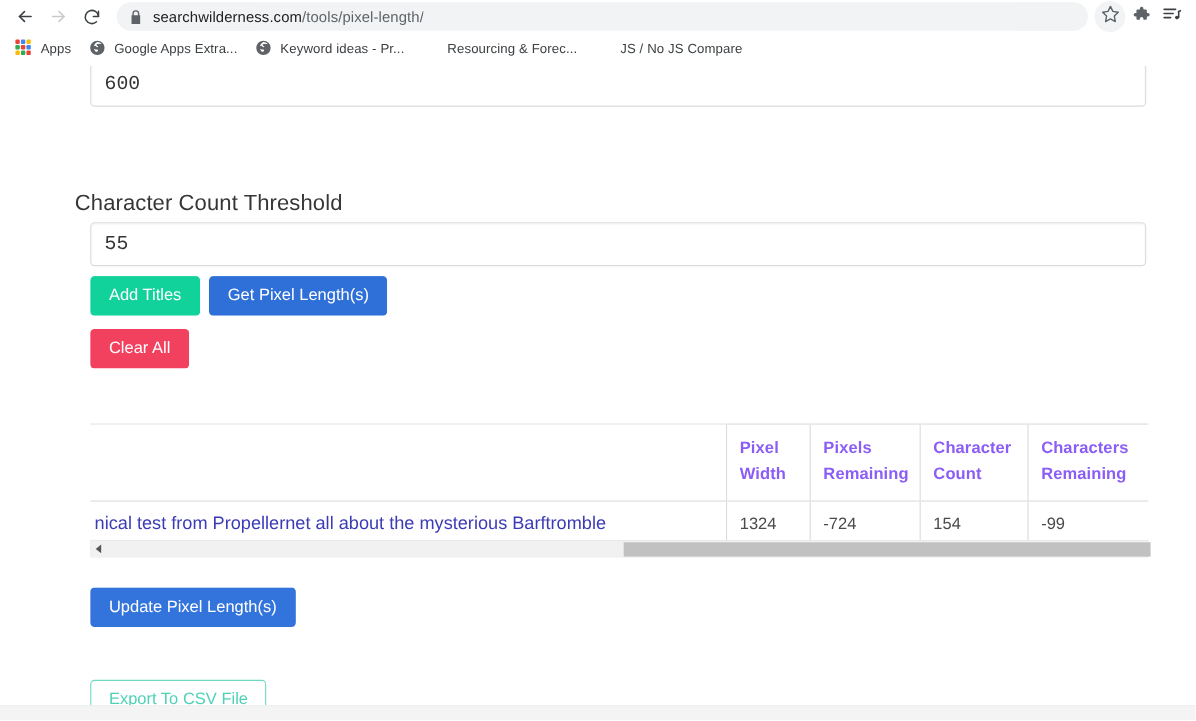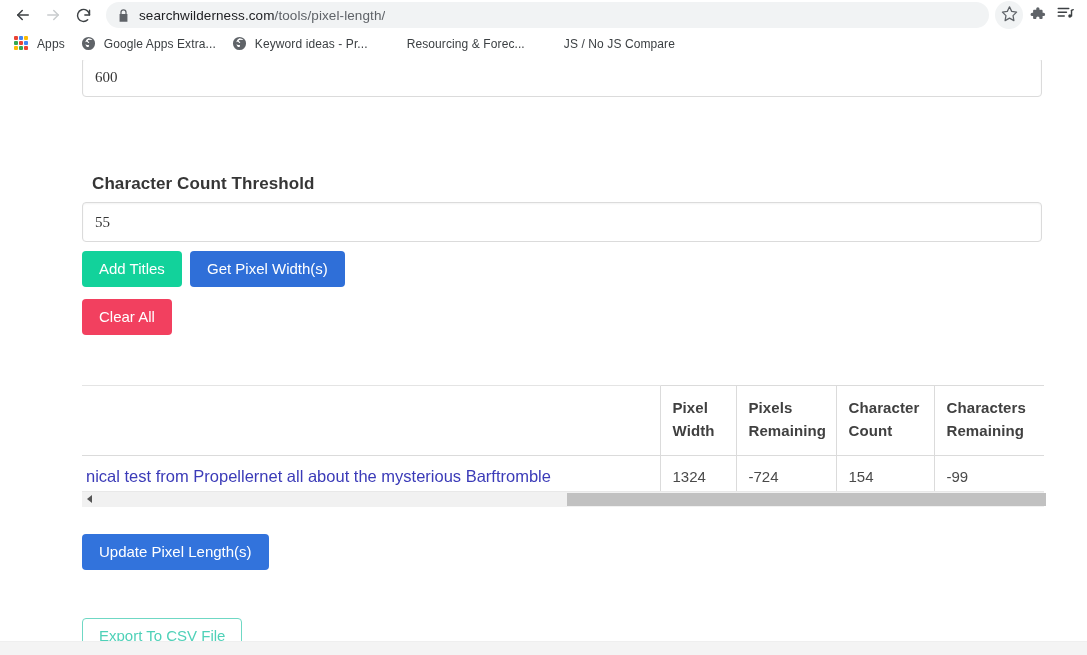--- a/index.html
+++ b/index.html
@@ -161,38 +161,38 @@
     overflow: hidden;
   }
 
   
   .field-input {
     width: 960px;
     height: 40px;
     border: 1px solid #dbdbdb;
     border-radius: 4px;
     background: #ffffff;
-    font-family: Liberation Serif, serif;
-    font-size: 15px;
+    font-family: Liberation Mono, monospace;
+    font-size: 18px;
     color: #363636;
     padding: 0 12px;
     outline: none;
     box-shadow: inset 0 1px 2px rgba(10,10,10,0.05);
   }
   #input-pixel-threshold {
     position: absolute;
     left: 82px;
     top: -3px;
   }
   #label-char-count {
     position: absolute;
-    left: 92px;
+    left: 68px;
     top: 114px;
-    font-size: 17px;
-    font-weight: bold;
+    font-size: 20px;
+    font-weight: normal;
     color: #363636;
     letter-spacing: 0.1px;
   }
   #input-char-threshold {
     position: absolute;
     left: 82px;
     top: 142px;
   }
 
   .btn {
@@ -229,21 +229,21 @@
     height: 127px;
   }
   table#results-table {
     border-collapse: collapse;
     table-layout: fixed;
     width: 962px;
     font-size: 15px;
   }
   #results-table thead th {
     font-weight: bold;
-    color: #404040;
+    color: #8b5cf6;
     text-align: left;
     vertical-align: top;
     padding: 10px 12px 12px 12px;
     border-top: 1px solid #dbdbdb;
     border-bottom: 1px solid #dbdbdb;
     line-height: 1.55;
     letter-spacing: 0.1px;
   }
   #results-table thead th.col-title { border-top-color: #e4e4e4; }
   #results-table thead th + th { border-left: 1px solid #dbdbdb; }
@@ -455,21 +455,21 @@
 <div id="page">
 
   <input id="input-pixel-threshold" class="field-input" type="text" value="600" style="">
 
   <div id="label-char-count">Character Count Threshold</div>
 
   <input id="input-char-threshold" class="field-input" type="text" value="55" style="">
 
   <button id="btn-add-titles" class="btn">Add Titles</button>
 
-  <button id="btn-get-pixel" class="btn">Get Pixel Width(s)</button>
+  <button id="btn-get-pixel" class="btn">Get Pixel Length(s)</button>
 
   <button id="btn-clear-all" class="btn">Clear All</button>
 
   <div id="table-wrap">
     <table id="results-table">
       <thead>
         <tr>
           <th class="col-title"></th>
           <th class="col-pw">Pixel Width</th>
           <th class="col-pr">Pixels Remaining</th>

